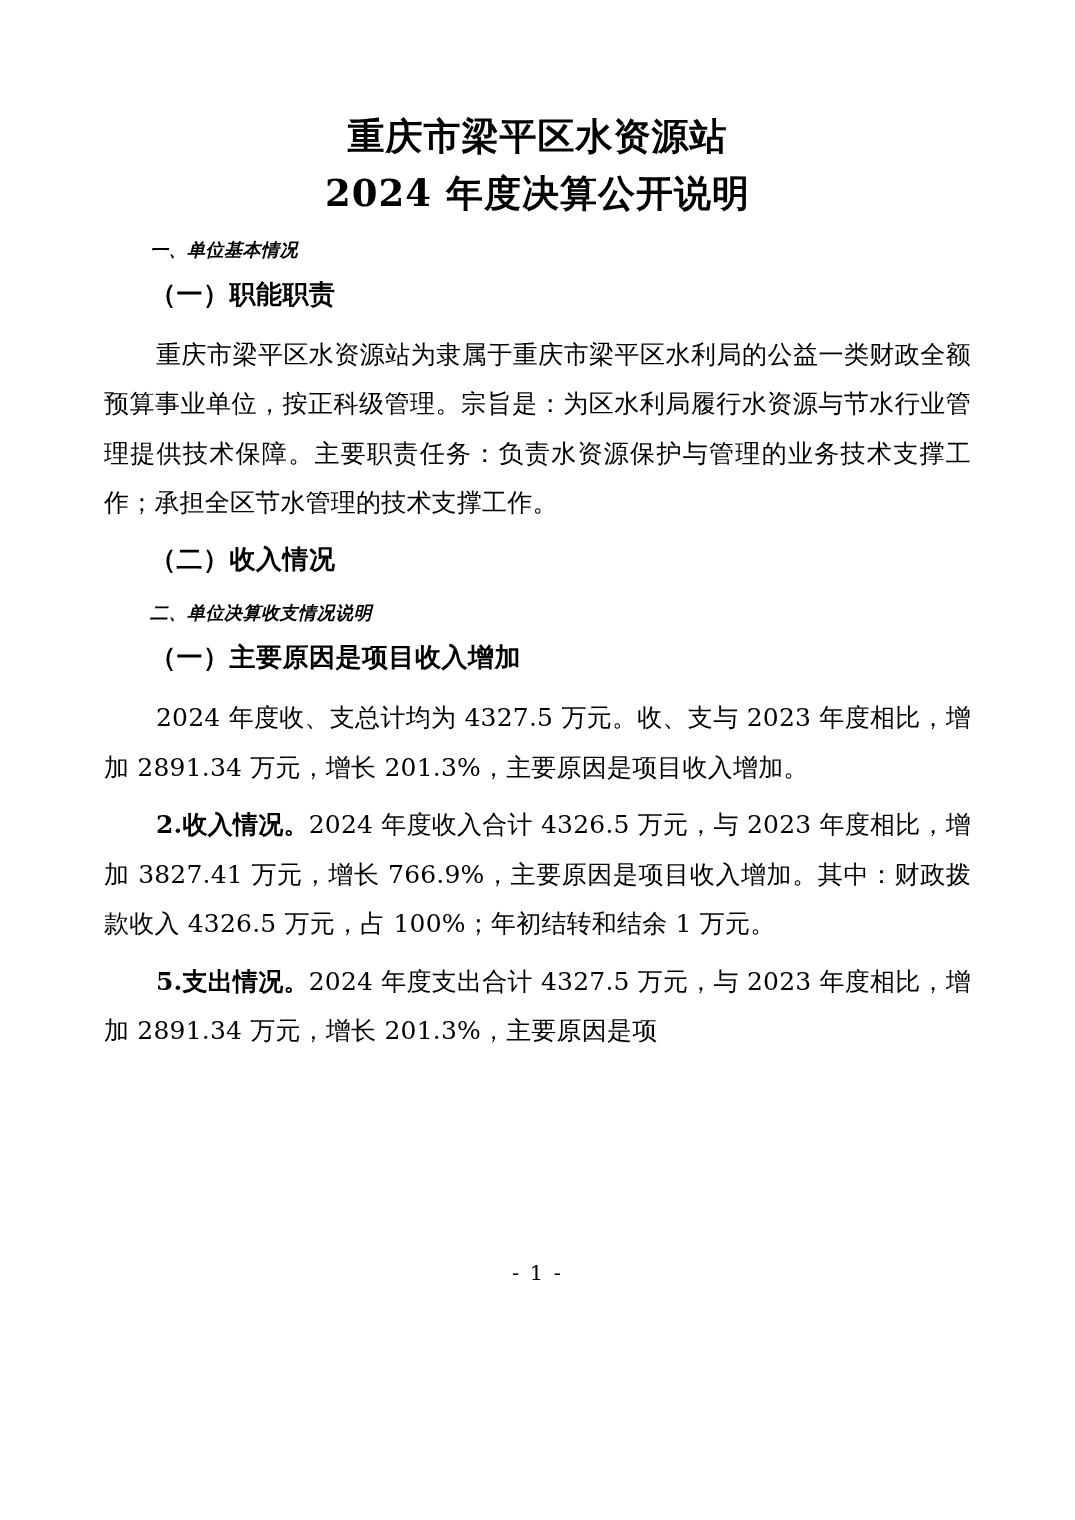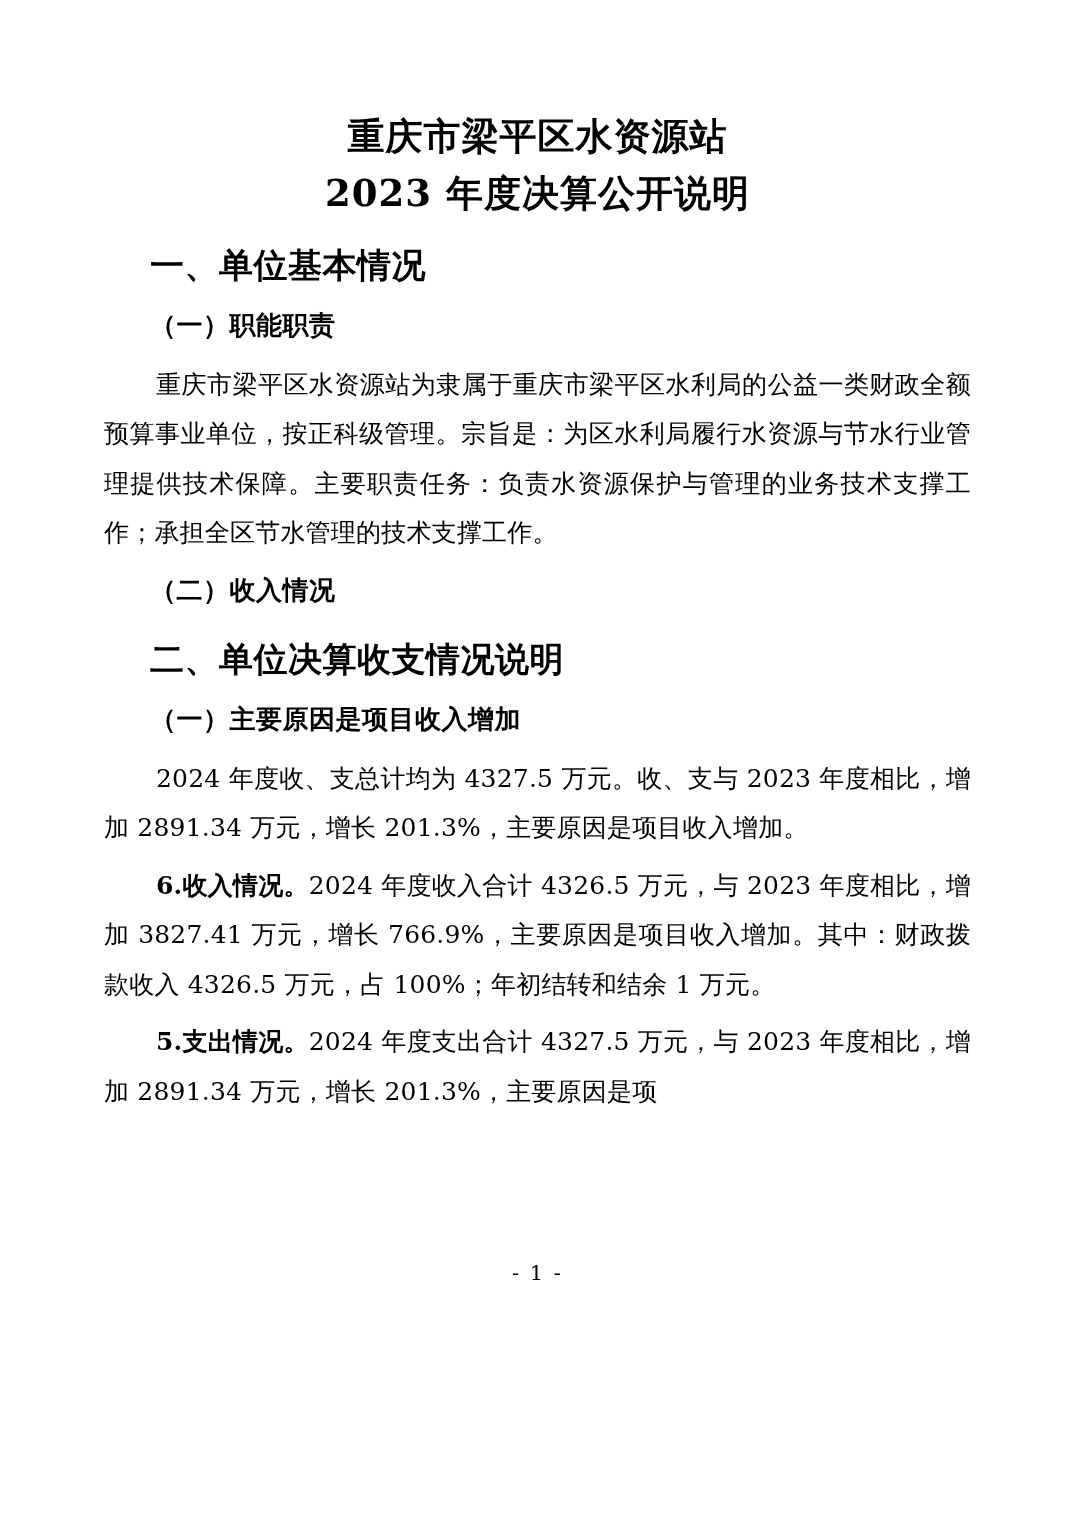--- a/index.html
+++ b/index.html
@@ -28,28 +28,29 @@
     line-height: 1.55;
     letter-spacing: 1px;
     margin: 0 0 6px 0;
   }
   .doc-title .line {
     display: block;
   }
   h2.section {
     font-family: "DejaVu Sans", "Liberation Sans", sans-serif;
     font-weight: bold;
-    font-size: 34px;
+    font-size: 18px;
     line-height: 1.9;
     margin: 10px 0 2px 0;
     text-indent: 54px;
     letter-spacing: 0.5px;
+    font-style: italic;
   }
   h3.subsection {
-    font-family: Liberation Serif, serif;
+    font-family: Liberation Mono, monospace;
     font-weight: bold;
     font-size: 26px;
     line-height: 1.95;
     margin: 4px 0 0 0;
     text-indent: 54px;
     letter-spacing: 0.5px;
   }
   p.body {
     font-size: 25px;
     line-height: 1.98;
@@ -73,34 +74,34 @@
     color: #000;
   }
 </style>
 </head>
 <body>
 
 <div class="page">
 
   <div class="doc-title">
     <span class="line">重庆市梁平区水资源站</span>
-    <span class="line">2023 年度决算公开说明</span>
+    <span class="line">2024 年度决算公开说明</span>
   </div>
 
   <h2 class="section">一、单位基本情况</h2>
 
   <h3 class="subsection">（一）职能职责</h3>
   <p class="body">重庆市梁平区水资源站为隶属于重庆市梁平区水利局的公益一类财政全额预算事业单位，按正科级管理。宗旨是：为区水利局履行水资源与节水行业管理提供技术保障。主要职责任务：负责水资源保护与管理的业务技术支撑工作；承担全区节水管理的技术支撑工作。</p>
 
   <h3 class="subsection">（二）收入情况</h3>
 
   <h2 class="section">二、单位决算收支情况说明</h2>
 
   <h3 class="subsection">（一）主要原因是项目收入增加</h3>
   <p class="body">2024 年度收、支总计均为 4327.5 万元。收、支与 2023 年度相比，增加 2891.34 万元，增长 201.3%，主要原因是项目收入增加。</p>
 
-  <p class="body"><span class="lead">6.收入情况。</span><span>2024 年度收入合计 4326.5 万元，与 2023 年度相比，增加 3827.41 万元，增长 766.9%，主要原因是项目收入增加。其中：财政拨款收入 4326.5 万元，占 100%；年初结转和结余 1 万元。</span></p>
+  <p class="body"><span class="lead">2.收入情况。</span><span>2024 年度收入合计 4326.5 万元，与 2023 年度相比，增加 3827.41 万元，增长 766.9%，主要原因是项目收入增加。其中：财政拨款收入 4326.5 万元，占 100%；年初结转和结余 1 万元。</span></p>
 
   <p class="body"><span class="lead">5.支出情况。</span><span>2024 年度支出合计 4327.5 万元，与 2023 年度相比，增加 2891.34 万元，增长 201.3%，主要原因是项</span></p>
 
   <div class="footer">- 1 -</div>
 
 </div>
 
 </body></html>

